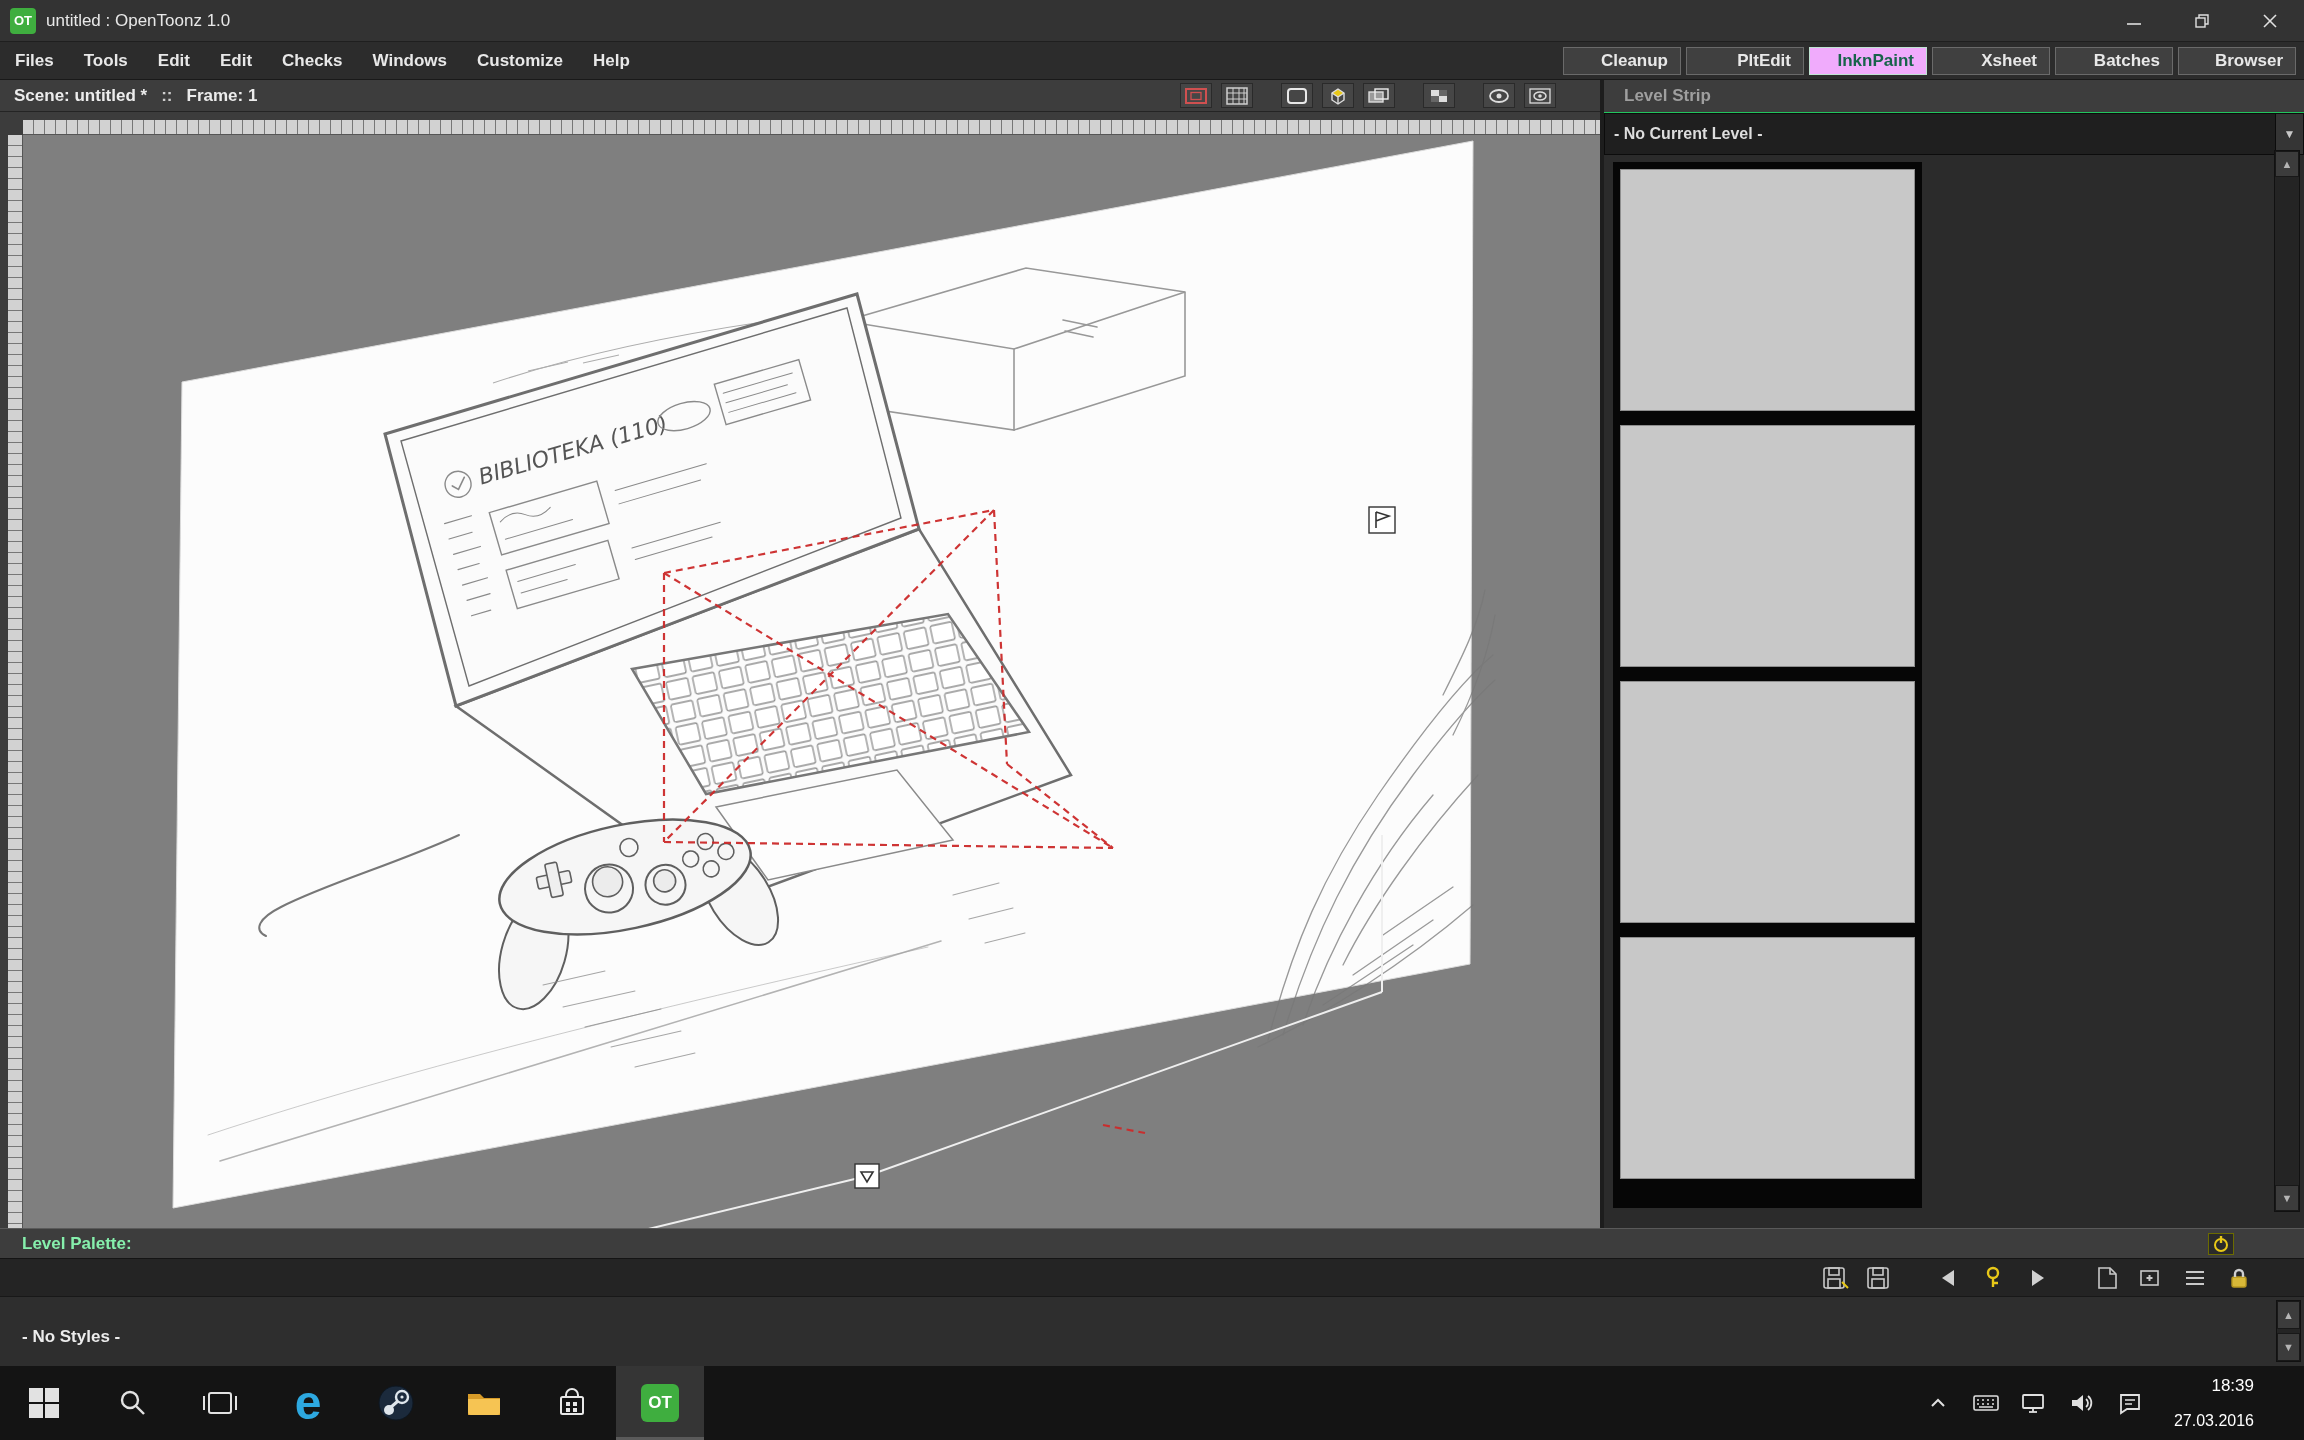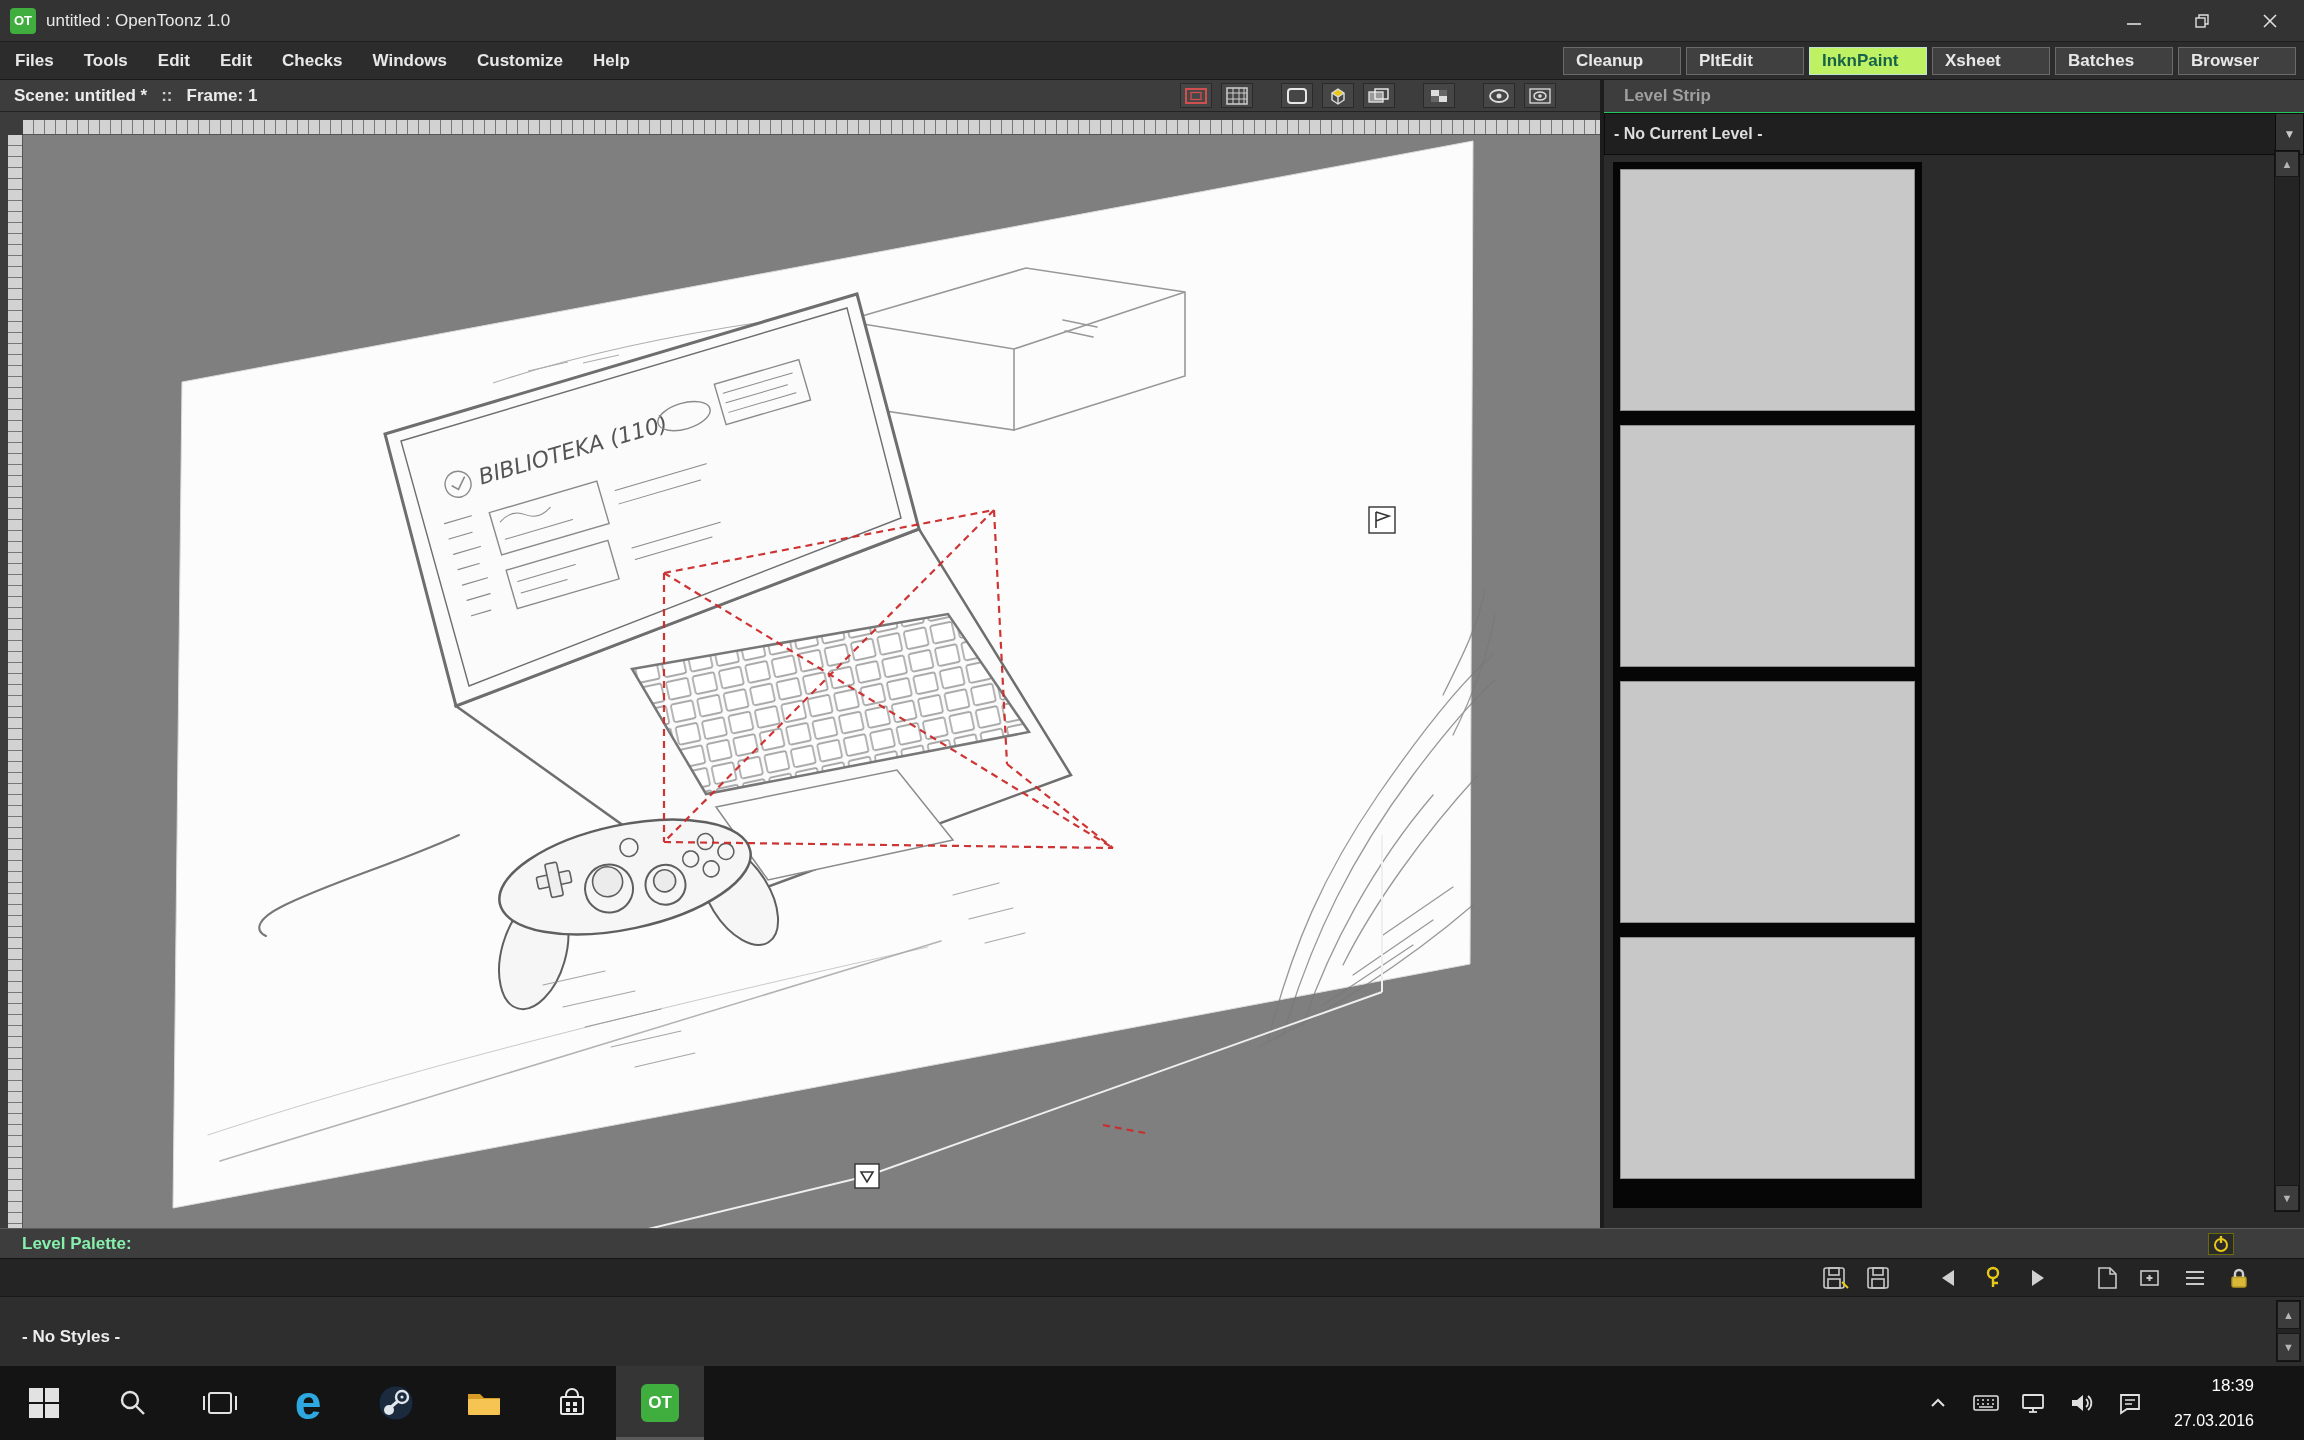--- a/index.html
+++ b/index.html
@@ -15,23 +15,23 @@
   .title-text { color:#e8e8e8; font-size:17px; }
   .win-controls { margin-left:auto; display:flex; height:100%; }
   .win-btn { width:68px; height:100%; display:flex; align-items:center; justify-content:center; }
   .win-btn svg { display:block; }
 
   
   .menubar { position:absolute; top:42px; left:0; right:0; height:38px; background:#2c2c2c;
              display:flex; align-items:center; border-bottom:1px solid #191919; }
   .menu-item { color:#e8e8e8; font-size:17px; font-weight:bold; padding:0 15px; line-height:37px; }
   .room-tabs { margin-left:auto; display:flex; gap:5px; padding-right:8px; }
-  .room-tab { min-width:118px; text-align:left; font-size:17px; font-weight:bold; color:#e8e8e8;
+  .room-tab { min-width:118px; text-align:right; font-size:17px; font-weight:bold; color:#e8e8e8;
               background:#404040; border:1px solid #6a6a6a; padding:3px 12px; }
-  .room-tab.active { background:#bef264; border-color:#bfe3d1; color:#17634a; }
+  .room-tab.active { background:#f0abfc; border-color:#bfe3d1; color:#17634a; }
 
   
   .content { position:absolute; top:80px; left:0; right:0; height:1148px; background:#2b2b2b; }
 
   .viewer-panel { position:absolute; left:0; top:0; width:1600px; height:100%; }
   .viewer-header { height:32px; background:#3d3d3d; border-bottom:1px solid #242424;
                    display:flex; align-items:center; position:relative; }
   .vh-label { color:#ececec; font-size:17px; font-weight:bold; }
   .vh-sep { color:#cfcfcf; font-size:17px; font-weight:bold; margin:0 14px; }
   .viewer-toolbar { position:absolute; left:1180px; top:3px; display:flex; gap:9px; align-items:center; }

